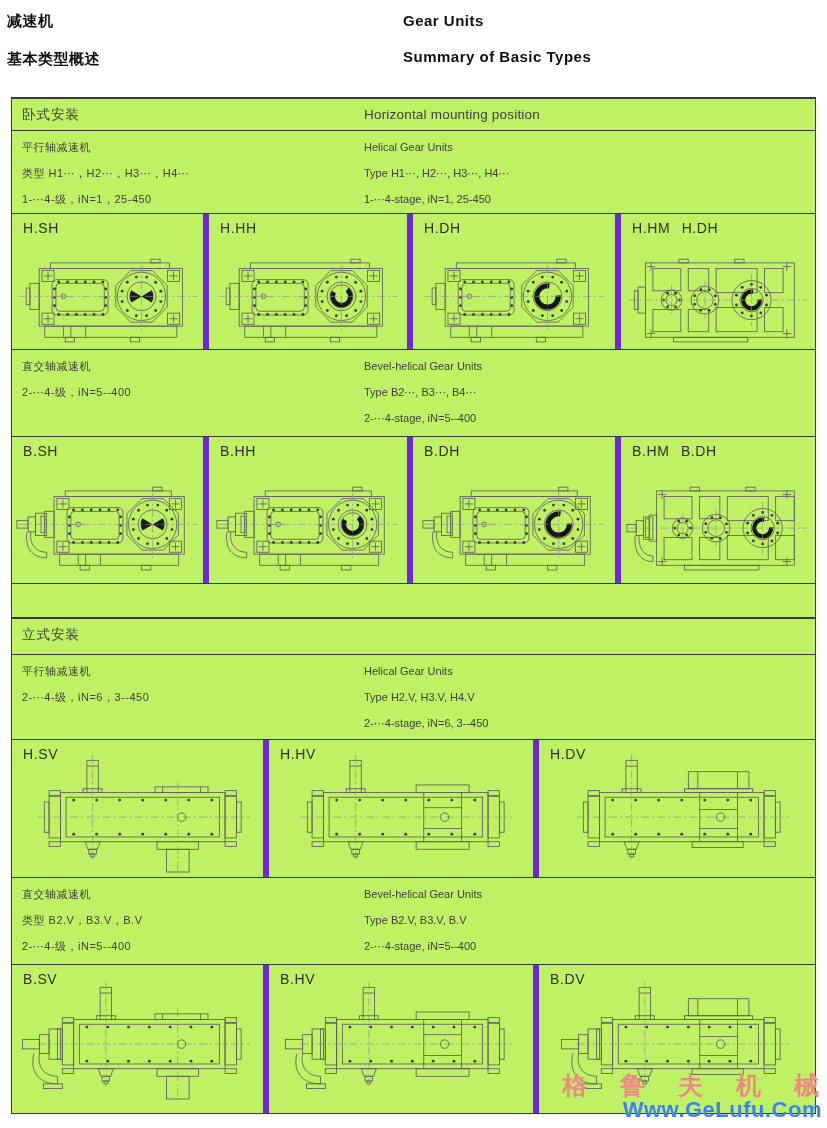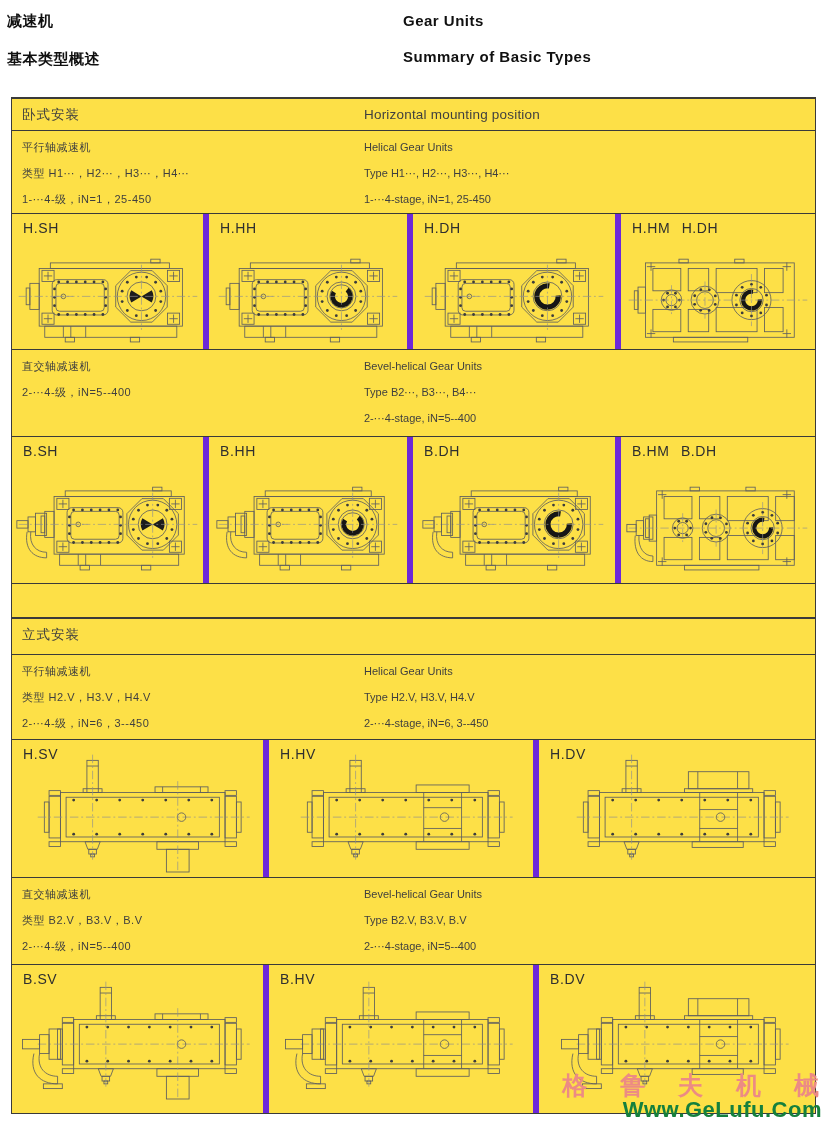--- a/index.html
+++ b/index.html
@@ -11,21 +11,21 @@
   .hdr-block{position:absolute;top:8px;}
   .hdr-zh{left:7px;}
   .hdr-en{left:403px;}
   .hdr-line{font-size:15px;font-weight:bold;color:#101010;letter-spacing:.5px;}
   .hdr-line.l1{margin-top:4px;}
   .hdr-line.l2{margin-top:19px;}
 
   .tbl{
     position:absolute;left:11px;top:97px;width:805px;
     border:1px solid #3a3a3a;border-top-width:2px;
-    box-sizing:border-box;background:#fde047;
+    box-sizing:border-box;background:#bef264;
   }
   .row{position:relative;border-bottom:1px solid #3a3a3a;box-sizing:border-box;overflow:hidden;}
   .row:last-child{border-bottom:none;}
   .row.gap{border-bottom-width:2px;}
 
   .r-sec1{height:32px;} .r-desc1{height:83px;} .r-draw1{height:136px;}
   .r-desc2{height:87px;} .r-draw2{height:147px;} .r-gap{height:35px;}
   .r-sec2{height:36px;}  .r-desc3{height:85px;} .r-draw3{height:138px;}
   .r-desc4{height:87px;} .r-draw4{height:148px;}
 
@@ -664,21 +664,20 @@
 
   <div class="row gap r-gap"></div>
 
   <div class="row sec r-sec2">
     <div class="zh-col">立式安装</div>
   </div>
 
   <div class="row desc r-desc3">
     <div class="zh-col">
       <div>平行轴减速机</div>
-      <div>类型 H2.V，H3.V，H4.V</div>
       <div>2-⋯4-级，iN=6，3--450</div>
     </div>
     <div class="en-col">
       <div>Helical Gear Units</div>
       <div>Type H2.V, H3.V, H4.V</div>
       <div>2-⋯4-stage, iN=6, 3--450</div>
     </div>
   </div>
 
   <div class="row draw t2 r-draw3">
@@ -988,14 +987,14 @@
           <line x1="45" y1="106" x2="45" y2="114" stroke="#5e5e5e" stroke-width="0.9"></line>
           <rect x="30" y="114" width="20" height="5" rx="0" fill="none" stroke="#5e5e5e" stroke-width="0.9"></rect>
         </svg>
     </div>
   </div>
 
 </div>
 
 <div class="wm">
   <div class="wm1" style="color: rgb(236, 139, 132);">格 鲁 夫 机 械</div>
-  <div class="wm2" style="color: #15803d;">Www.GeLufu.Com</div>
+  <div class="wm2" style="color: #3b82f6;">Www.GeLufu.Com</div>
 </div>
 
 </body></html>

